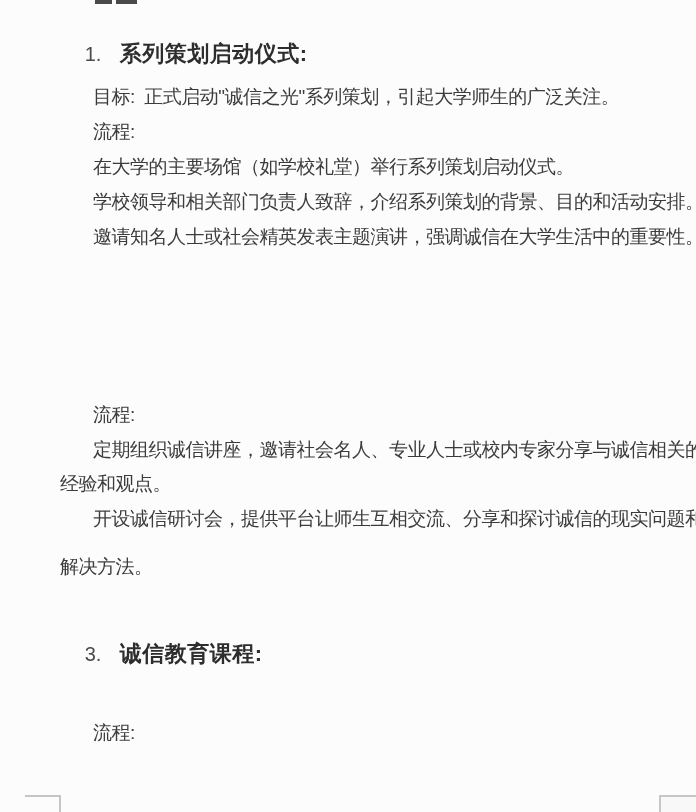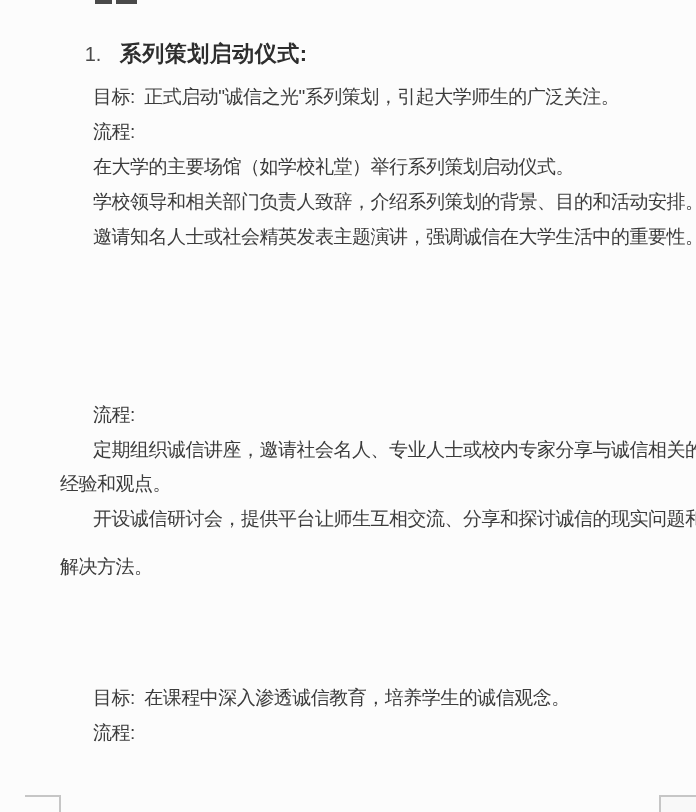--- a/index.html
+++ b/index.html
@@ -83,20 +83,22 @@
     <div class="line indent-body" style="top:157px;font-family:Liberation Serif, serif;">在大学的主要场馆（如学校礼堂）举行系列策划启动仪式。</div>
     <div class="line indent-body" style="top:192px;">学校领导和相关部门负责人致辞，介绍系列策划的背景、目的和活动安排。</div>
     <div class="line indent-body" style="top:227px;">邀请知名人士或社会精英发表主题演讲，强调诚信在大学生活中的重要性。</div>
 
     <div class="line indent-body" style="top:405px;">流程:</div>
     <div class="line indent-body" style="top:440px;">定期组织诚信讲座，邀请社会名人、专业人士或校内专家分享与诚信相关的</div>
     <div class="line indent-flush" style="top:474px;">经验和观点。</div>
     <div class="line indent-body" style="top:509px;">开设诚信研讨会，提供平台让师生互相交流、分享和探讨诚信的现实问题和</div>
     <div class="line indent-flush" style="top:515px;margin-top:42px;">解决方法。</div>
 
-    <div class="line indent-body" style="top:688px;">目标:  在课程中深入渗透诚信教育，培养学生的诚信观念。</div>
+    <div class="heading" style="top:615px;">
+      <span class="num">3.</span><span class="htext">诚信教育课程:</span>
+    </div>
     <div class="line indent-body" style="top:723px;">流程:</div>
 
     <div class="corner corner-left"></div>
     <div class="corner corner-right"></div>
 
   </div>
 </div>
 
 </body></html>

